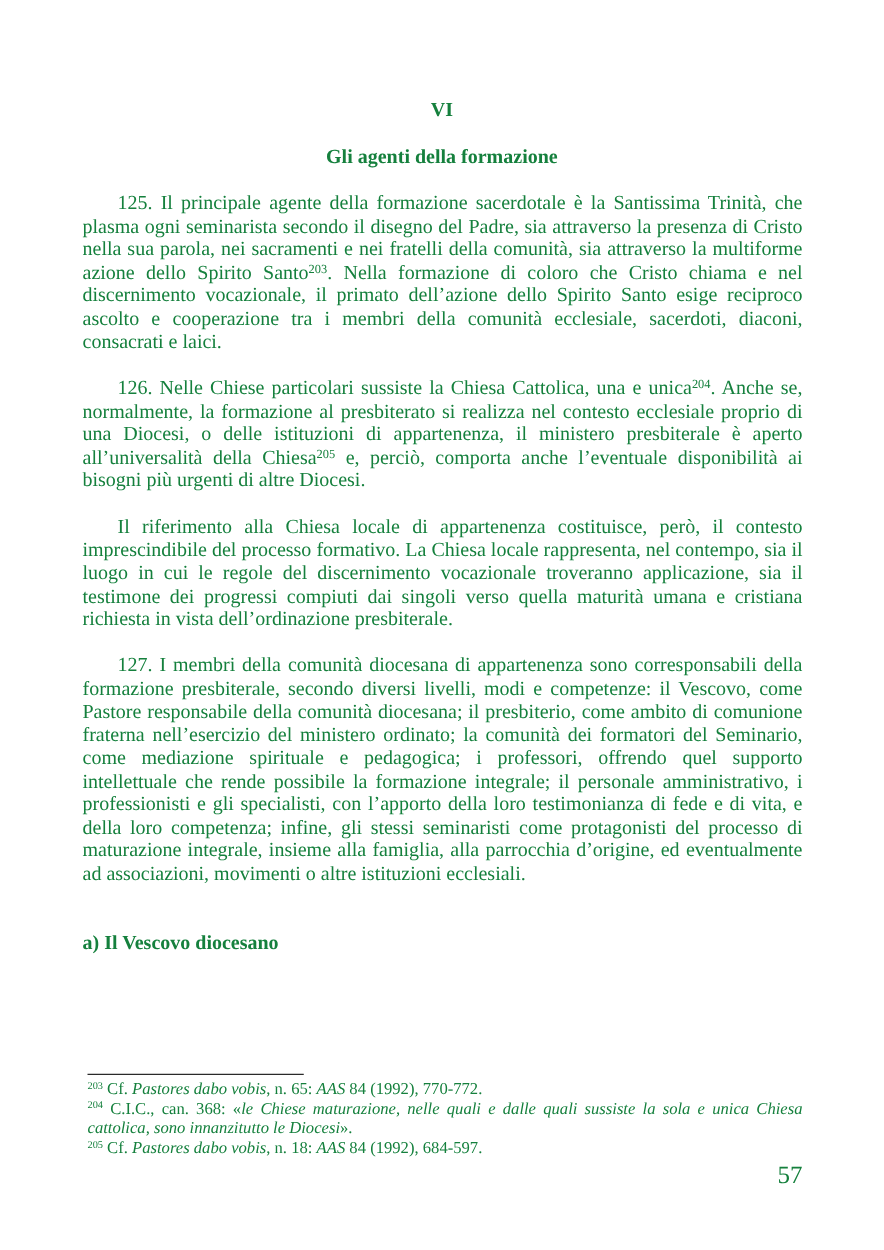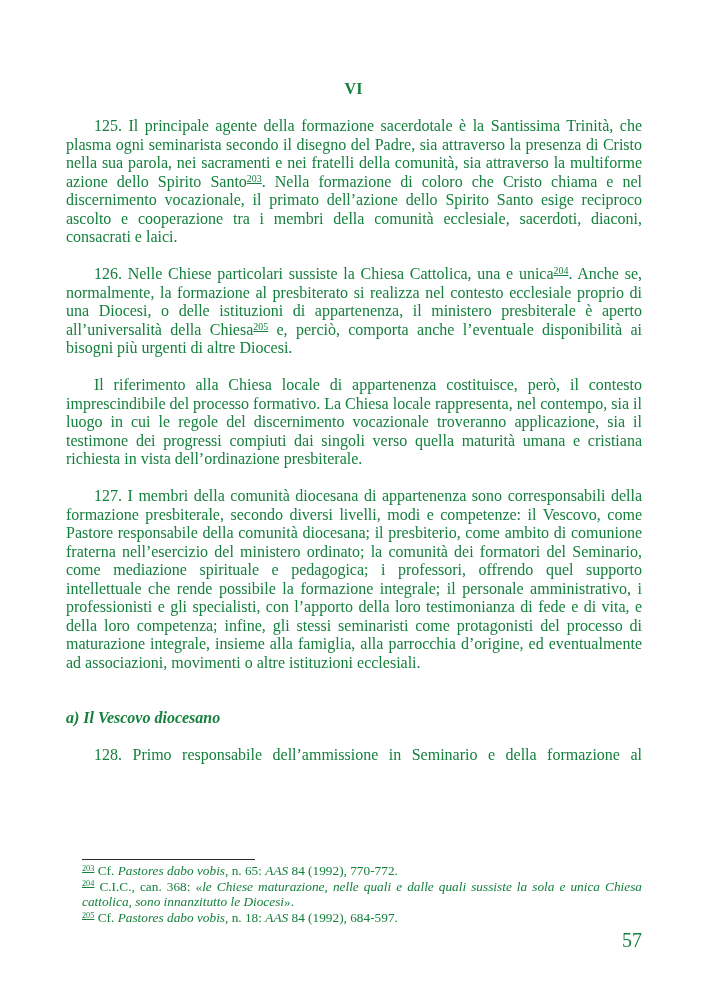--- a/index.html
+++ b/index.html
@@ -32,35 +32,33 @@
     line-height: 18.5px;
     text-align: justify;
     text-indent: 28px;
   }
   .para.justify-last { text-align-last: justify; }
   .section-heading {
     margin: 37px 0 0 0;
     font-size: 16px;
     line-height: 18.5px;
     font-weight: bold;
-    font-style: italic;
     text-align: left;
     text-indent: 0;
   }
   sup.fnref {
     font-size: 0.62em;
     line-height: 0;
     position: relative;
     top: -0.5em;
     vertical-align: baseline;
-    text-decoration: underline;
   }
   .footnotes {
     position: absolute;
-    left: 82px;
+    left: 70px;
     right: 65px;
     top: 859px;
   }
   .footnote-rule {
     width: 173px;
     height: 0;
     border-top: 1px solid #2a2a2a;
     margin-bottom: 3px;
   }
   .footnote {
@@ -76,29 +74,29 @@
     font-size: 20px;
     line-height: 18.5px;
   }
 </style>
 </head>
 <body>
 
 <div class="page">
   <header class="doc-header">
     <div class="chapter-number">VI</div>
+    <div class="chapter-title">Gli agenti della formazione</div>
   </header>
 
   <main class="doc-body" id="doc-body">
       <p class="para"><span>125. Il principale agente della formazione sacerdotale è la Santissima Trinità, che plasma ogni seminarista secondo il disegno del Padre, sia attraverso la presenza di Cristo nella sua parola, nei sacramenti e nei fratelli della comunità, sia attraverso la multiforme azione dello Spirito Santo</span><sup class="fnref">203</sup><span>. Nella formazione di coloro che Cristo chiama e nel discernimento vocazionale, il primato dell’azione dello Spirito Santo esige reciproco ascolto e cooperazione tra i membri della comunità ecclesiale, sacerdoti, diaconi, consacrati e laici.</span></p>
       <p class="para"><span>126. Nelle Chiese particolari sussiste la Chiesa Cattolica, una e unica</span><sup class="fnref">204</sup><span>. Anche se, normalmente, la formazione al presbiterato si realizza nel contesto ecclesiale proprio di una Diocesi, o delle istituzioni di appartenenza, il ministero presbiterale è aperto all’universalità della Chiesa</span><sup class="fnref">205</sup><span> e, perciò, comporta anche l’eventuale disponibilità ai bisogni più urgenti di altre Diocesi.</span></p>
       <p class="para"><span>Il riferimento alla Chiesa locale di appartenenza costituisce, però, il contesto imprescindibile del processo formativo. La Chiesa locale rappresenta, nel contempo, sia il luogo in cui le regole del discernimento vocazionale troveranno applicazione, sia il testimone dei progressi compiuti dai singoli verso quella maturità umana e cristiana richiesta in vista dell’ordinazione presbiterale.</span></p>
       <p class="para"><span>127. I membri della comunità diocesana di appartenenza sono corresponsabili della formazione presbiterale, secondo diversi livelli, modi e competenze: il Vescovo, come Pastore responsabile della comunità diocesana; il presbiterio, come ambito di comunione fraterna nell’esercizio del ministero ordinato; la comunità dei formatori del Seminario, come mediazione spirituale e pedagogica; i professori, offrendo quel supporto intellettuale che rende possibile la formazione integrale; il personale amministrativo, i professionisti e gli specialisti, con l’apporto della loro testimonianza di fede e di vita, e della loro competenza; infine, gli stessi seminaristi come protagonisti del processo di maturazione integrale, insieme alla famiglia, alla parrocchia d’origine, ed eventualmente ad associazioni, movimenti o altre istituzioni ecclesiali.</span></p>
       <h3 class="section-heading"><span>a) Il Vescovo diocesano</span></h3>
-      <p class="para justify-last"><span>128. Primo responsabile dell’ammissione in Seminario e della formazione al</span></p>
     </main>
 
   <aside class="footnotes">
     <div class="footnote-rule"></div>
     <div id="footnote-list">
         <p class="footnote"><sup class="fnref">203</sup> <span>Cf. </span><i>Pastores dabo vobis</i><span>, n. 65: </span><i>AAS</i><span> 84 (1992), 770-772.</span></p>
         <p class="footnote"><sup class="fnref">204</sup> <span>C.I.C., can. 368: «</span><i>le Chiese maturazione, nelle quali e dalle quali sussiste la sola e unica Chiesa cattolica, sono innanzitutto le Diocesi</i><span>».</span></p>
         <p class="footnote"><sup class="fnref">205</sup> <span>Cf. </span><i>Pastores dabo vobis</i><span>, n. 18: </span><i>AAS</i><span> 84 (1992), 684-597.</span></p>
       </div>
   </aside>

